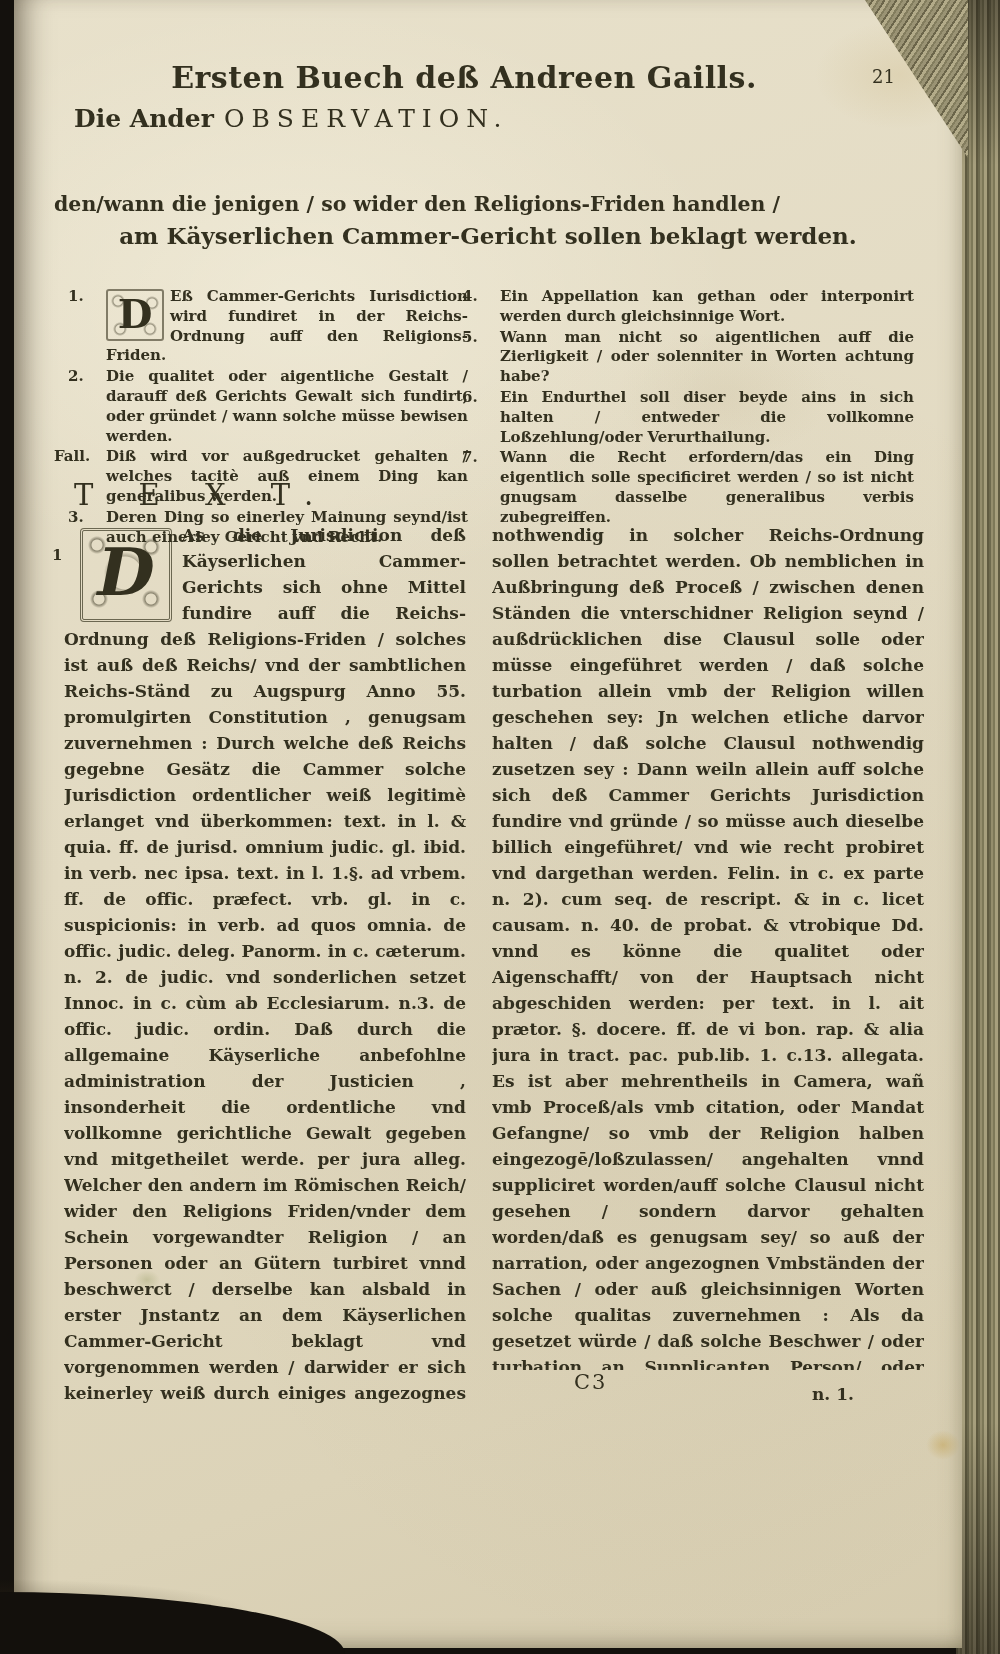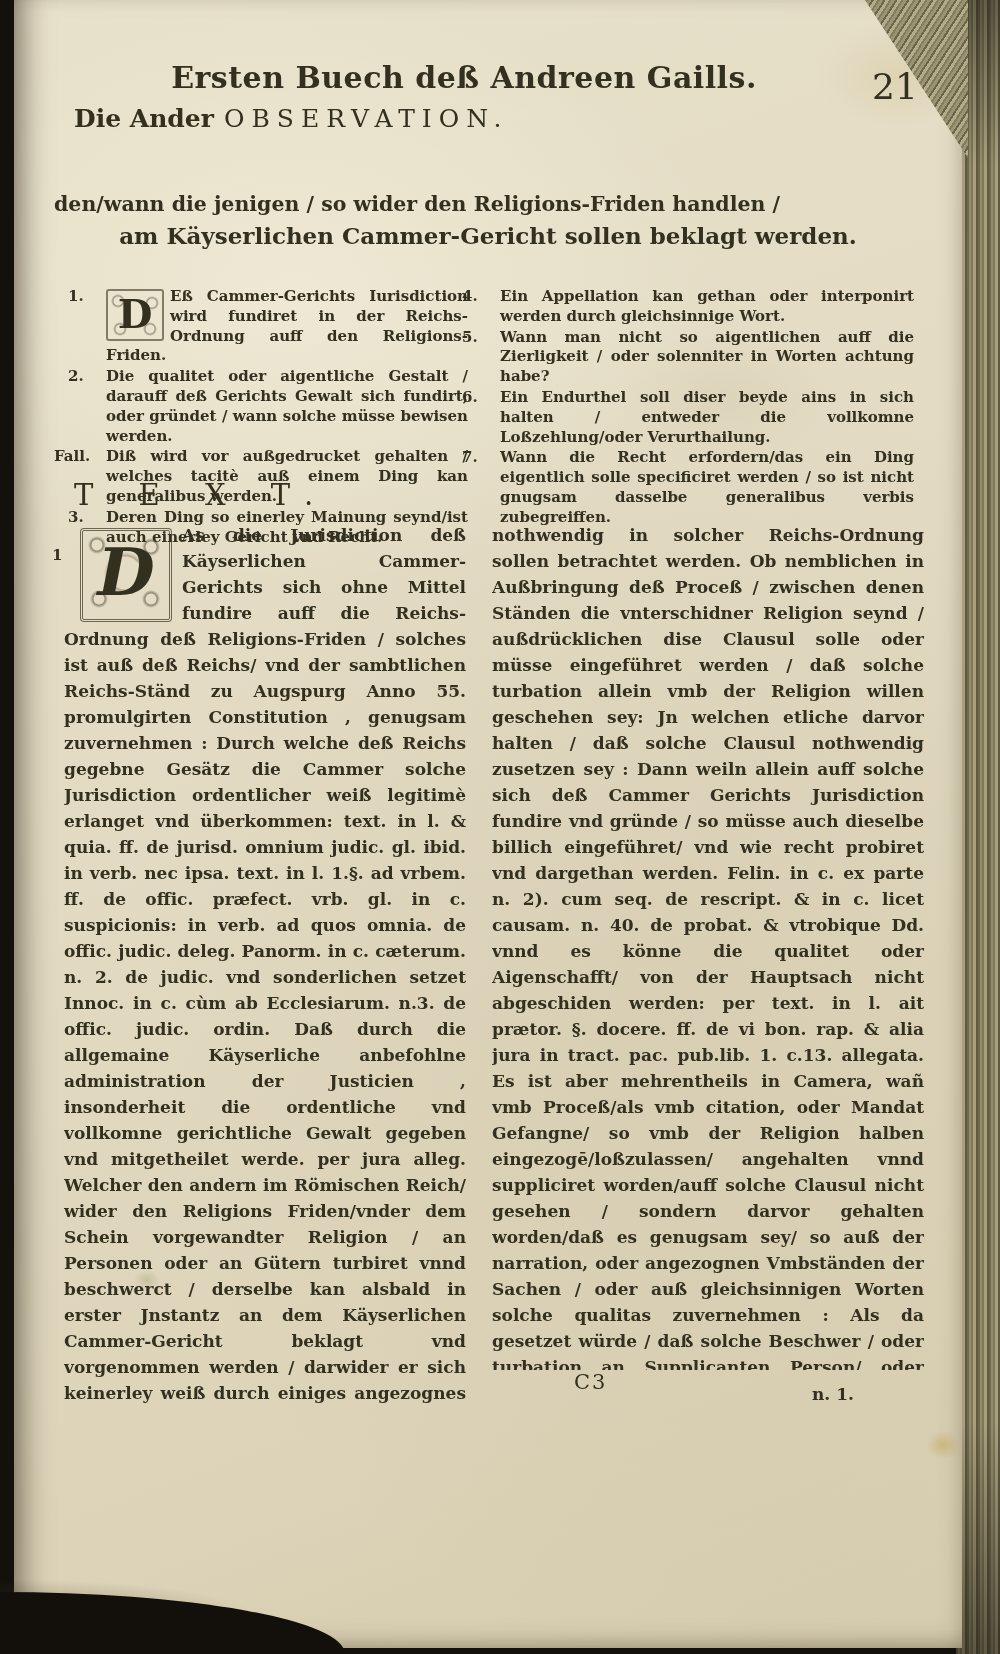--- a/index.html
+++ b/index.html
@@ -53,21 +53,21 @@
   .stain-c{left:120px;top:1270px;width:26px;height:20px;background:radial-gradient(ellipse,rgba(120,130,60,.25),rgba(0,0,0,0) 70%);}
   .stain-d{left:600px;top:330px;width:220px;height:130px;background:radial-gradient(ellipse,rgba(150,130,80,.08),rgba(0,0,0,0) 70%);}
 
   
   .bl{font-weight:700;}                 
   .rom{font-weight:400;}                
   .running-title{
     position:absolute;left:60px;top:60px;width:780px;text-align:center;
     font-size:30px;font-weight:700;letter-spacing:.5px;
   }
-  .page-number{position:absolute;left:858px;top:66px;font-size:36px;font-weight:400;}
+  .page-number{position:absolute;left:858px;top:66px;font-size:18px;font-weight:400;}
   .observation{position:absolute;left:60px;top:104px;width:780px;font-size:25px;}
   .observation .rom{letter-spacing:7px;margin-left:10px;}
   .title-line1{
     position:absolute;left:8px;top:144px;width:932px;text-align:center;
     font-size:30px;font-weight:700;line-height:34px;white-space:nowrap;
   }
   .title-line1 .big-v{font-size:52px;line-height:30px;vertical-align:-6px;margin-right:2px;}
   .title-line1 .rom{font-size:31px;}
   .title-line2{position:absolute;left:40px;top:192px;width:868px;text-align:left;font-size:20.5px;font-weight:700;}
   .title-line3{position:absolute;left:40px;top:222px;width:868px;text-align:center;font-size:23px;font-weight:700;}

